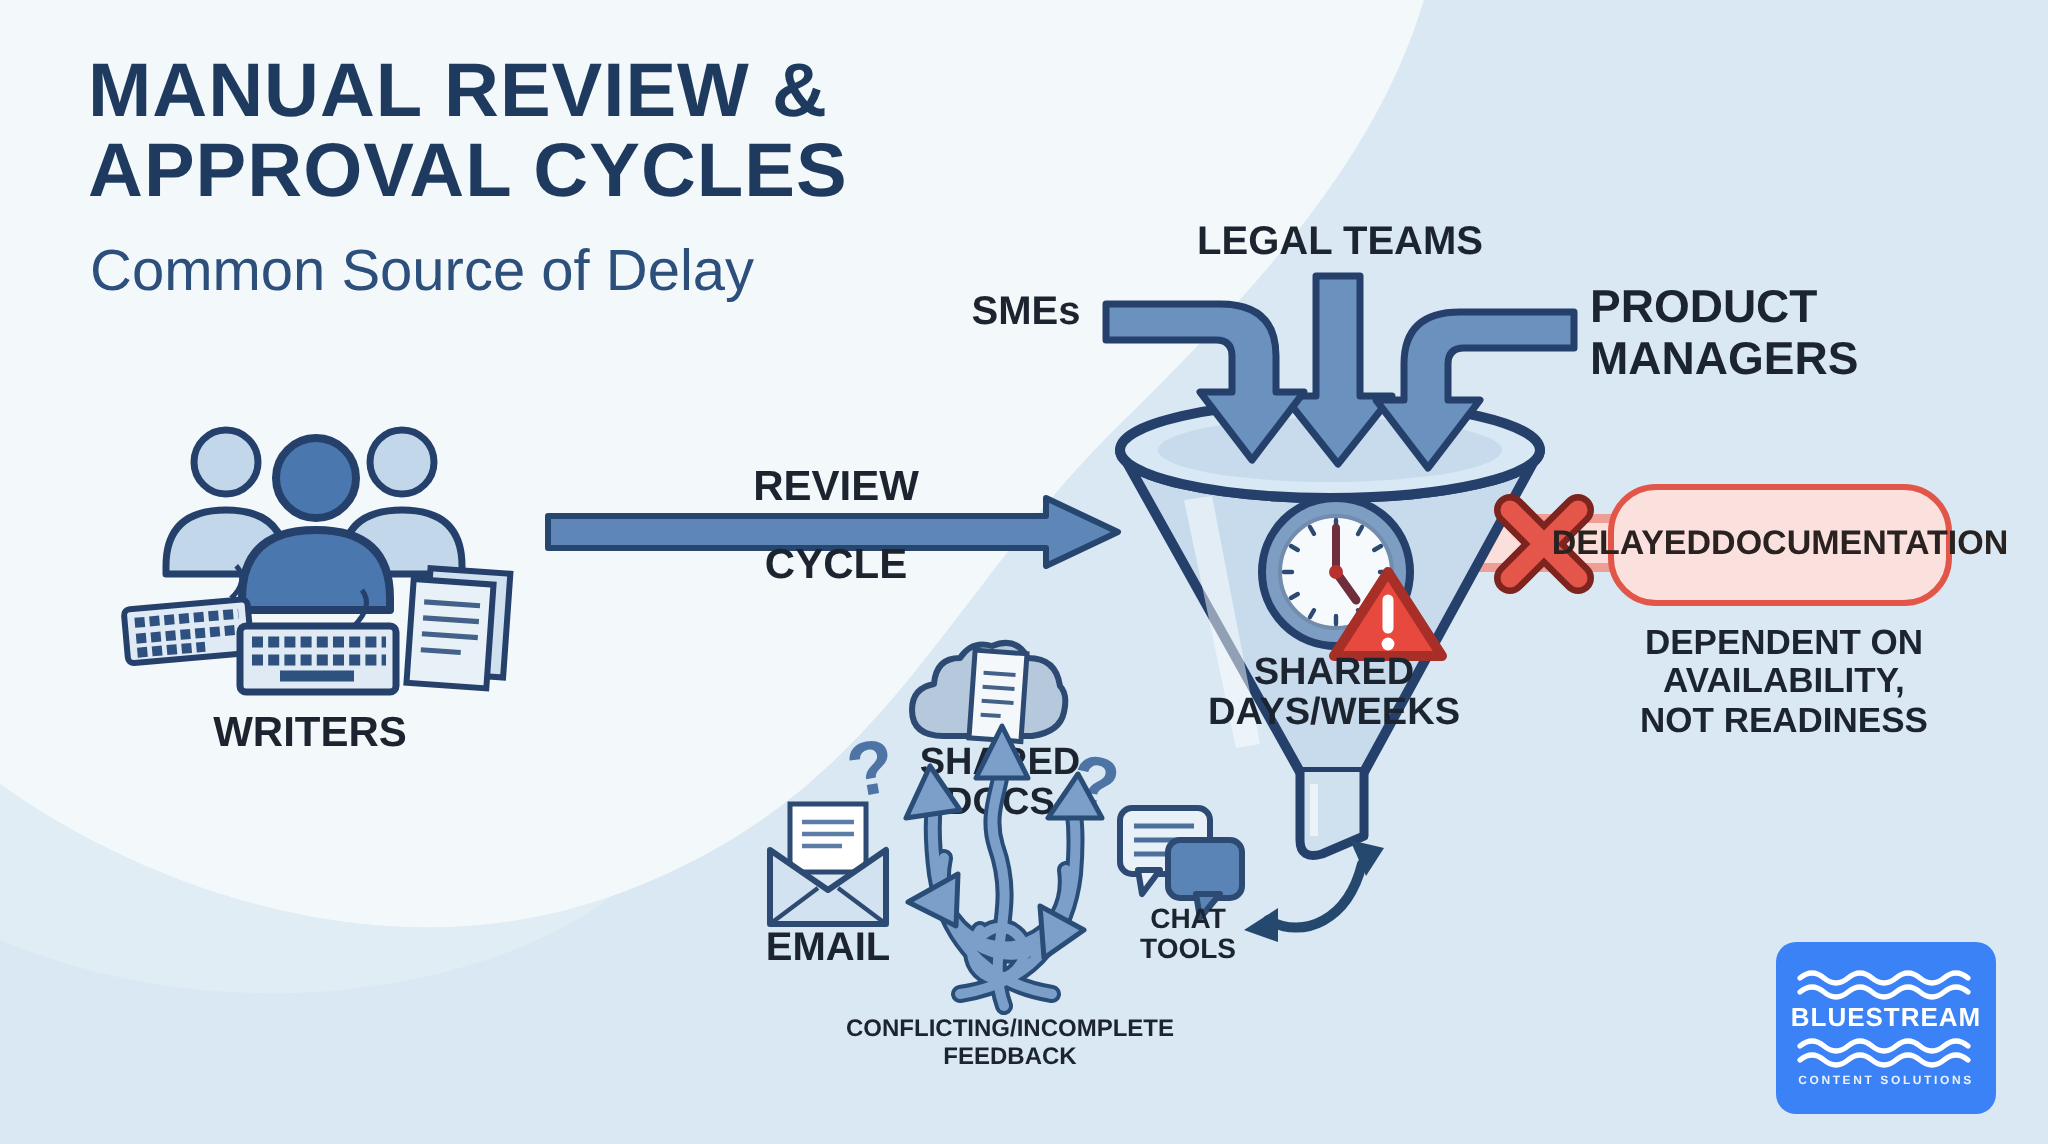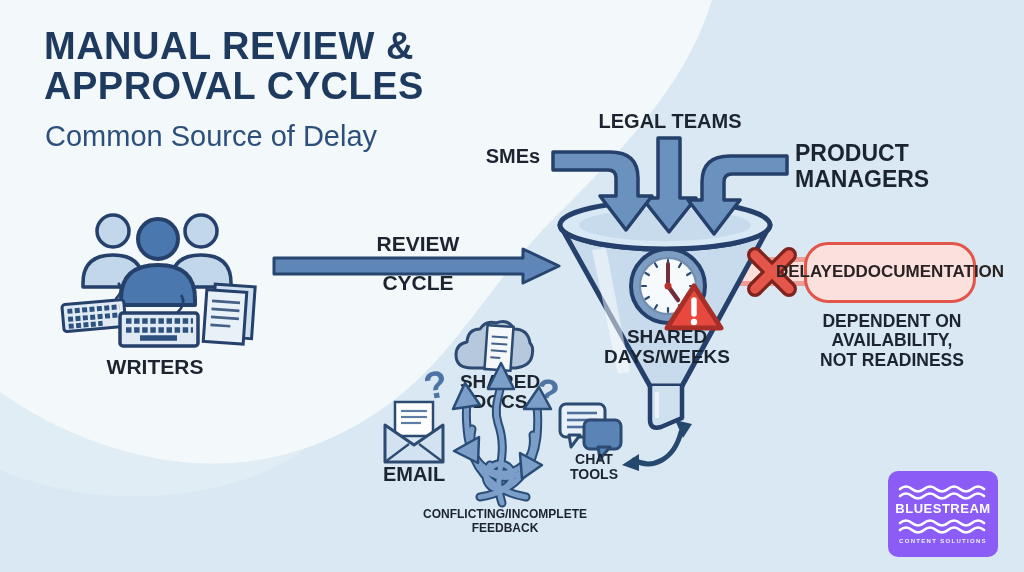--- a/index.html
+++ b/index.html
@@ -49,21 +49,21 @@
   #chat-label   { left:556px; top:452px; width:76px; font-size:14px; }
   #caption      { left:375px; top:508px; width:260px; font-size:12px; line-height:1.15; white-space:normal; }
   .qmark {
     font-size:38px; font-weight:800; color:#4d74a4; line-height:1;
   }
   #qmark-left  { left:424px; top:366px; transform:rotate(-10deg); }
   #qmark-right { left:536px; top:374px; transform:rotate(9deg); }
   
   #logo {
     left:888px; top:471px; width:110px; height:86px;
-    background:#8b5cf6; border-radius:10px;
+    background:#3b82f6; border-radius:10px;
     display:flex; flex-direction:column; align-items:center; justify-content:center;
     gap:1px; padding:4px 0;
   }
   #logo-name {
     color:#ffffff; font-weight:700; font-size:13px; letter-spacing:.5px; line-height:1.1;
   }
   #logo-tagline {
     color:#eaf2fa; font-weight:700; font-size:6px; letter-spacing:1.3px; margin-top:2px;
   }
 </style>

